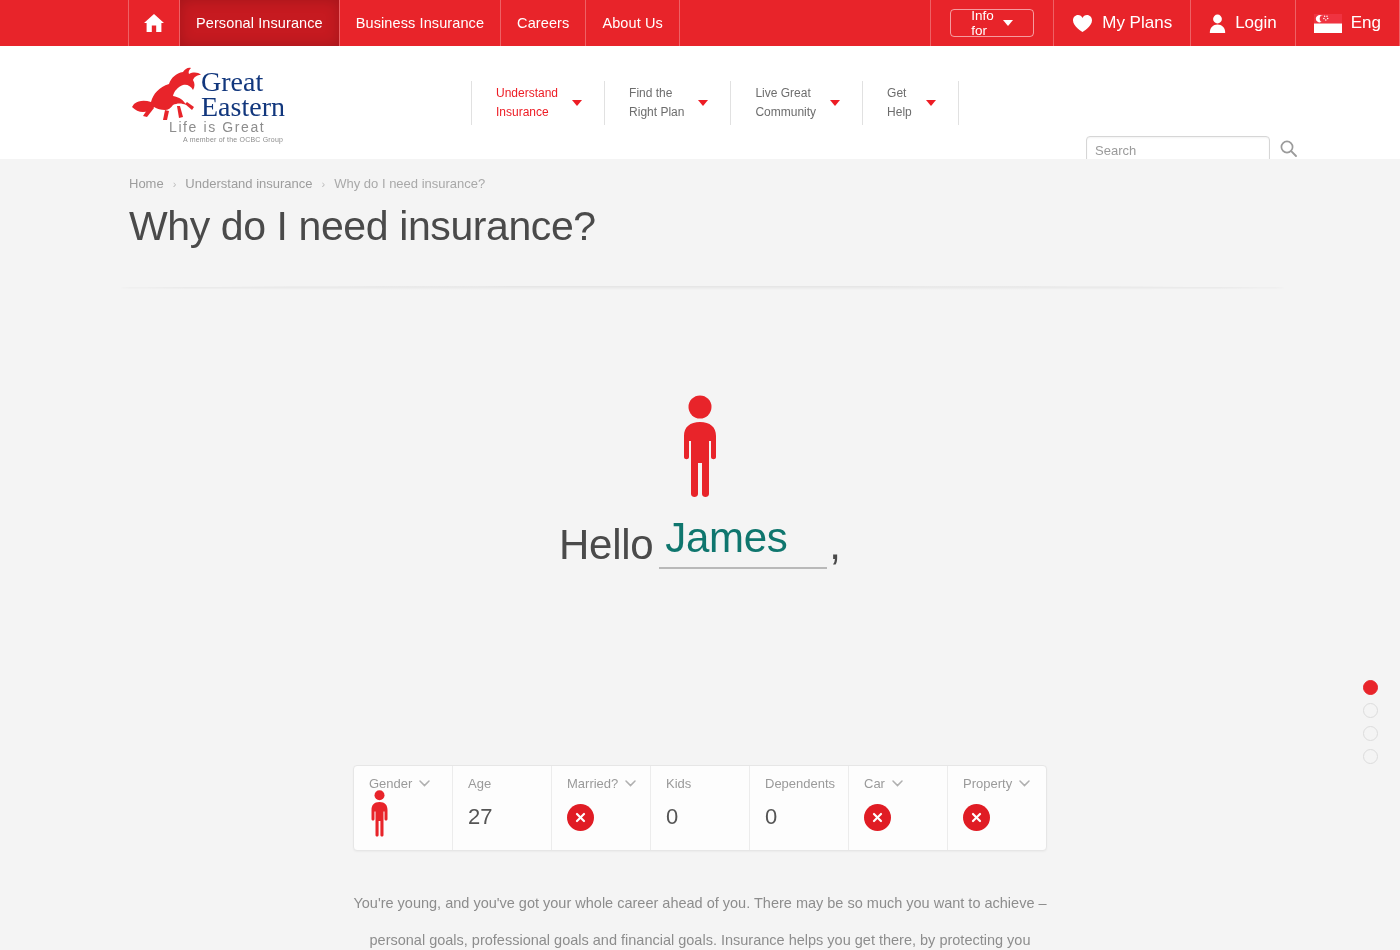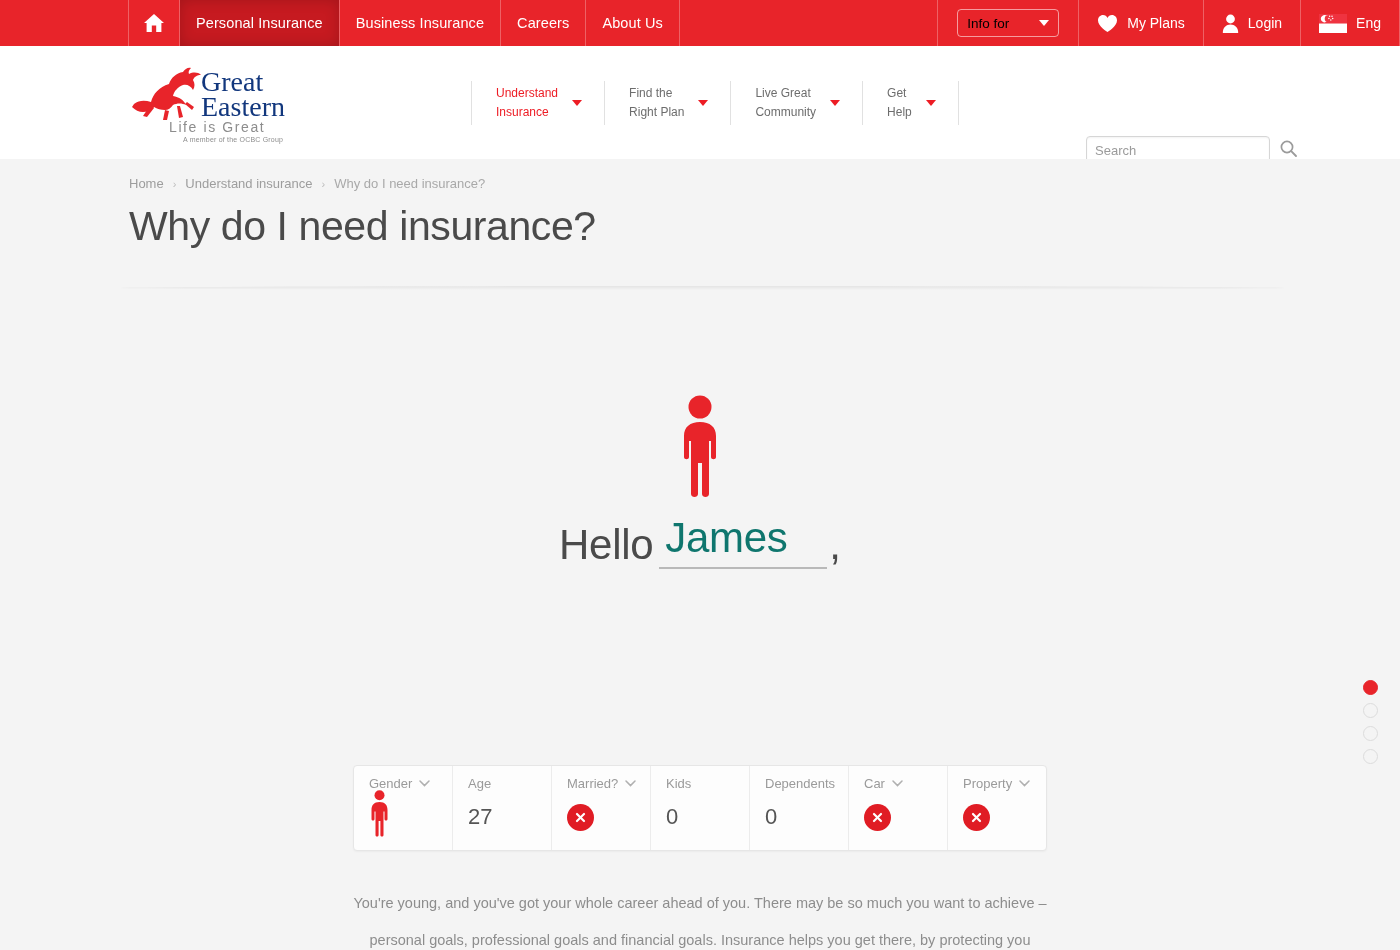--- a/index.html
+++ b/index.html
@@ -37,39 +37,39 @@
     background: #c61a20;
     box-shadow: inset 0 0 14px rgba(0,0,0,0.18);
   }
   .topbar-spacer { flex: 1 1 auto; }
 
   .infofor-cell {
     display: flex; align-items: center; padding: 0 19px;
   }
   .infofor-btn {
     display: flex; align-items: center; justify-content: space-between;
-    width: 102px; height: 28px;
+    width: 84px; height: 28px;
     border: 1px solid rgba(255,255,255,0.55);
     border-radius: 4px;
-    padding: 0 9px;
-    color: #000000; font-size: 13.5px;
+    padding: 0 20px;
+    color: #ffffff; font-size: 13.5px;
     cursor: pointer;
     background: transparent;
   }
   .caret-down {
     width: 0; height: 0;
     border-left: 5px solid transparent;
     border-right: 5px solid transparent;
     border-top: 6px solid #ffffff;
     margin-left: 6px;
   }
   .tb-action {
     display: flex; align-items: center; gap: 9px;
     padding: 0 18px;
-    color: #fff; font-size: 14px;
+    color: #fff; font-size: 17px;
     cursor: pointer;
   }
   .heart-icon { width: 21px; height: 19px; display: block; }
   .user-icon  { width: 17px; height: 19px; display: block; }
   .flag-icon  { width: 28px; height: 19px; display: block; }
 
   
   .header {
     position: absolute; top: 46px; left: 0;
     width: 1400px; height: 113px;

